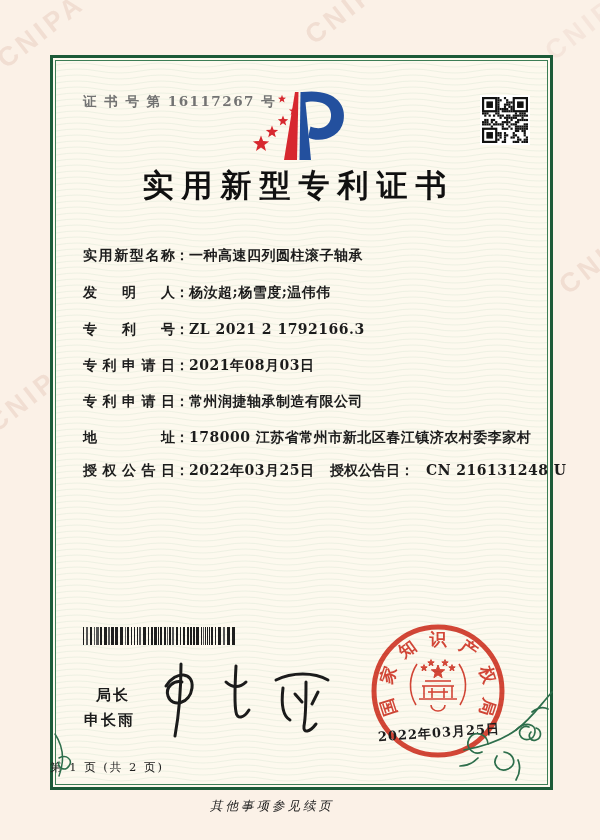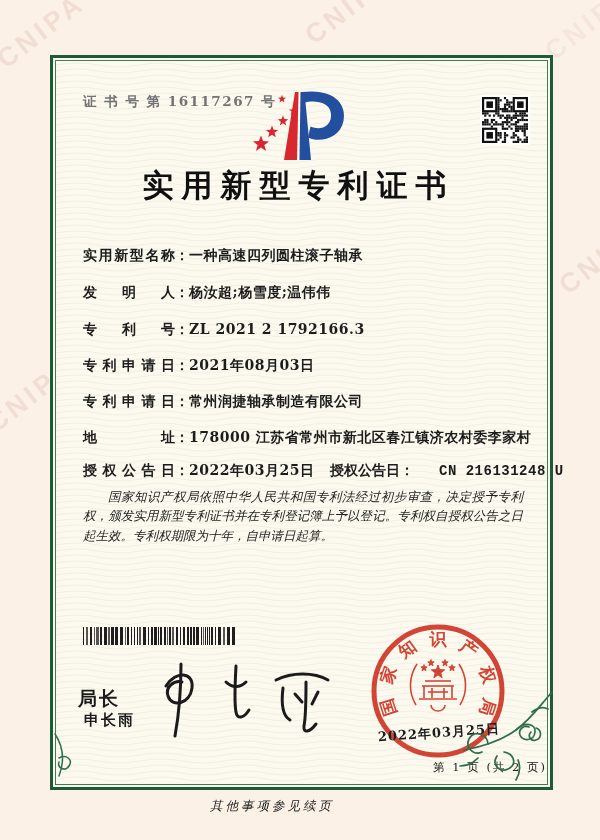--- a/index.html
+++ b/index.html
@@ -35,46 +35,46 @@
   }
   .fields{position:absolute;left:83px;top:247px;width:450px;z-index:5;}
   .row{position:absolute;left:0;white-space:nowrap;font-size:14px;font-weight:600;}
   .row .lab{
     display:inline-block;width:92px;font-weight:700;
     text-align:justify;text-align-last:justify;vertical-align:bottom;font-family:Liberation Serif, serif;
   }
   .row .colon{font-weight:700;}
   .row .val{margin-left:0;letter-spacing:.5px;}
   .row .pair2{position:absolute;left:247px;top:0;}
-  .row .pair2 .val{margin-left:25px;font-family:Liberation Mono, monospace;}
+  .row .pair2 .val{margin-left:12px;}
   .paras{
     position:absolute;left:83px;top:487px;width:440px;z-index:5;
     font-size:12.5px;line-height:1.55;font-style:italic;color:#222;
     text-align:justify;
   }
   .paras p{margin:0 0 2px 0;text-indent:2em;}
   #barcode{position:absolute;left:83px;top:627px;z-index:5;}
   .sig-title{
-    position:absolute;left:78px;top:686px;z-index:5;
-    font-family:Liberation Mono, monospace;font-weight:700;font-size:19px;letter-spacing:2px;
+    position:absolute;left:96px;top:686px;z-index:5;
+    font-family:Liberation Mono, monospace;font-weight:700;font-size:15px;letter-spacing:2px;
   }
   .sig-name{
     position:absolute;left:84px;top:711px;z-index:5;
     font-family:"Liberation Sans",sans-serif;font-weight:700;font-size:15px;letter-spacing:2px;
   }
   #signature{position:absolute;left:148px;top:658px;z-index:5;}
   #seal{position:absolute;left:365px;top:618px;z-index:6;mix-blend-mode:multiply;opacity:.93;}
   .seal-date{
     position:absolute;left:364px;top:724px;width:150px;z-index:7;
     text-align:center;font-size:13px;font-weight:700;letter-spacing:1px;color:#1d1d1d;
     transform:rotate(-4deg);
   }
   .page-num{
     position:absolute;left:50px;width:497px;top:760px;z-index:5;
-    text-align:right;font-size:11.5px;letter-spacing:2px;color:#222;
+    text-align:left;font-size:11.5px;letter-spacing:2px;color:#222;
   }
   .cont-note{
     position:absolute;left:0;width:544px;top:798px;z-index:5;
     text-align:center;font-size:12.5px;font-style:italic;letter-spacing:3px;color:#222;
   }
   #flourish-br{position:absolute;left:448px;top:688px;z-index:8;}
   #flourish-bl{position:absolute;left:49px;top:728px;z-index:8;}
 </style>
 </head>
 <body>
@@ -413,21 +413,20 @@
   </div>
   <div class="row" style="top:215px;">
     <span class="lab">授权公告日</span><span class="colon">：</span><span class="val">2022年03月25日</span>
     <span class="pair2">
       <span>授权公告日</span><span class="colon">：</span><span class="val">CN 216131248 U</span>
     </span>
   </div>
 </div>
 
 <div class="paras">
-  <p>国家知识产权局依照中华人民共和国专利法经过初步审查，决定授予专利权，颁发实用新型专利证书并在专利登记簿上予以登记。专利权自授权公告之日起生效。专利权期限为十年，自申请日起算。</p>
 </div>
 
 <svg id="barcode" width="158" height="18">
     <rect x="0" y="0" width="1" height="18" fill="#1e1e1e"></rect>
     <rect x="3" y="0" width="2" height="18" fill="#555"></rect>
     <rect x="7" y="0" width="2" height="18" fill="#1e1e1e"></rect>
     <rect x="11" y="0" width="1" height="18" fill="#555"></rect>
     <rect x="13" y="0" width="3" height="18" fill="#555"></rect>
     <rect x="17" y="0" width="2" height="18" fill="#1e1e1e"></rect>
     <rect x="21" y="0" width="3" height="18" fill="#1e1e1e"></rect>

